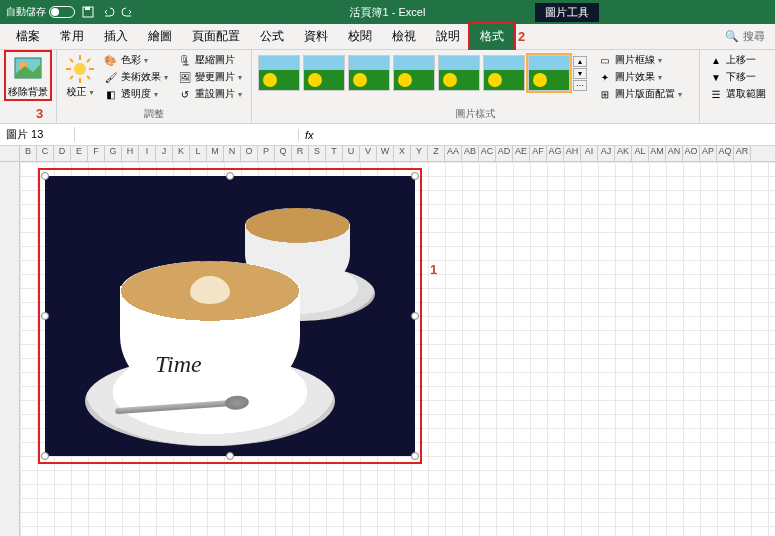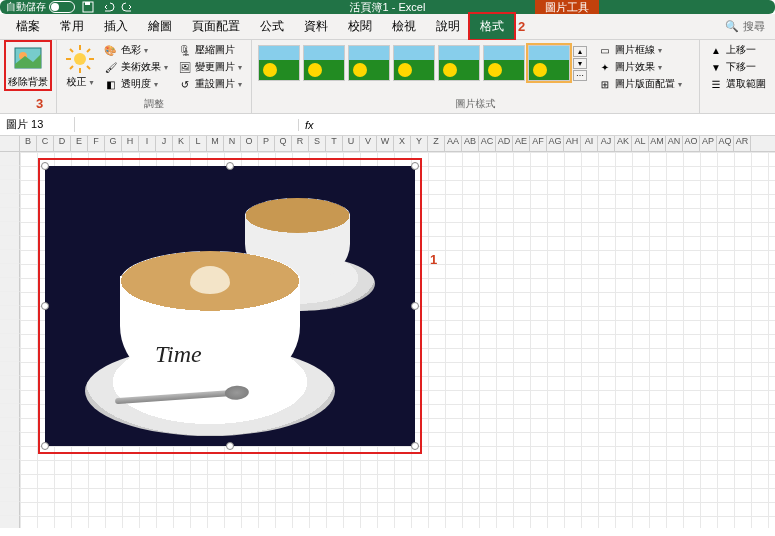--- a/index.html
+++ b/index.html
@@ -1,25 +1,25 @@
 <!DOCTYPE html>
 <html><head>
 <meta charset="utf-8">
 <style>
   * { box-sizing: border-box; margin: 0; padding: 0; font-family: "Microsoft JhengHei", "Segoe UI", sans-serif; }
   body { width: 775px; height: 536px; background: #fff; overflow: hidden; font-size: 11px; }
   
-  .titlebar { height: 14px; background: #217346; color: #fff; display: flex; align-items: center; padding: 0 6px; gap: 6px; border-radius: 6px; }
+  .titlebar { height: 24px; background: #217346; color: #fff; display: flex; align-items: center; padding: 0 6px; gap: 6px; }
   .titlebar .qat { display: flex; gap: 6px; align-items: center; }
   .titlebar .autosave { display: flex; align-items: center; gap: 3px; font-size: 10px; }
   .titlebar .toggle { width: 26px; height: 12px; border: 1px solid #fff; border-radius: 6px; position: relative; }
   .titlebar .toggle::after { content: ''; position: absolute; left: 1px; top: 1px; width: 8px; height: 8px; border-radius: 50%; background: #fff; }
   .titlebar .ico { width: 14px; height: 14px; display: inline-flex; align-items: center; justify-content: center; }
   .titlebar .title-center { position: absolute; left: 50%; transform: translateX(-50%); font-size: 11px; }
-  .titlebar .context-tab { position: absolute; left: 535px; background: #c2410c; padding: 2px 10px; font-size: 11px; }
+  .titlebar .context-tab { position: absolute; left: 535px; background: #0f172a; padding: 2px 10px; font-size: 11px; }
   
   .menubar { height: 26px; background: #f3f2f1; display: flex; align-items: center; padding: 0 6px; gap: 0; border-bottom: 1px solid #d4d4d4; position: relative; }
   .menubar .tab { padding: 4px 10px; font-size: 12px; cursor: pointer; }
   .menubar .tab.active { background: #217346; color: #fff; text-align: right; }
   .menubar .search { position: absolute; right: 10px; display: flex; align-items: center; gap: 4px; color: #666; }
   
   .ribbon { height: 74px; background: #f3f2f1; display: flex; border-bottom: 1px solid #d4d4d4; }
   .ribbon-group { border-right: 1px solid #d4d4d4; padding: 2px 6px; display: flex; flex-direction: column; }
   .ribbon-group .group-body { flex: 1; display: flex; align-items: flex-start; gap: 4px; }
   .ribbon-group .group-label { text-align: center; font-size: 10px; color: #666; padding-top: 1px; }

